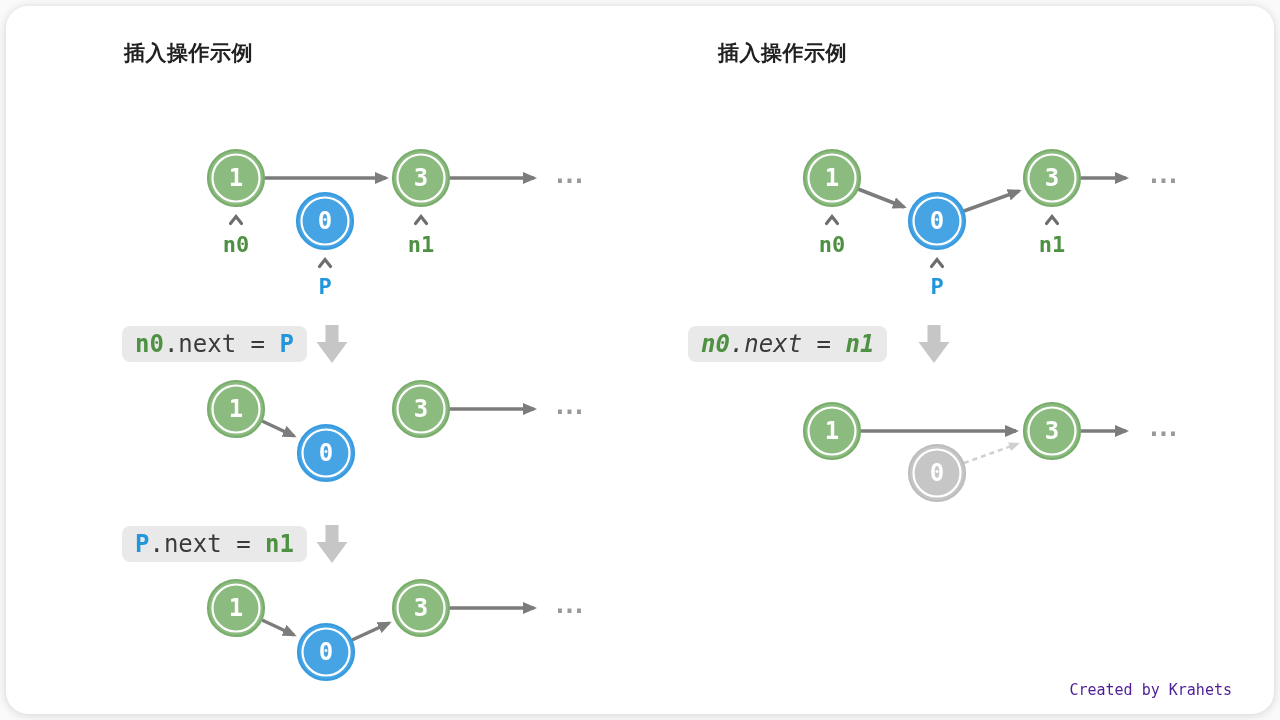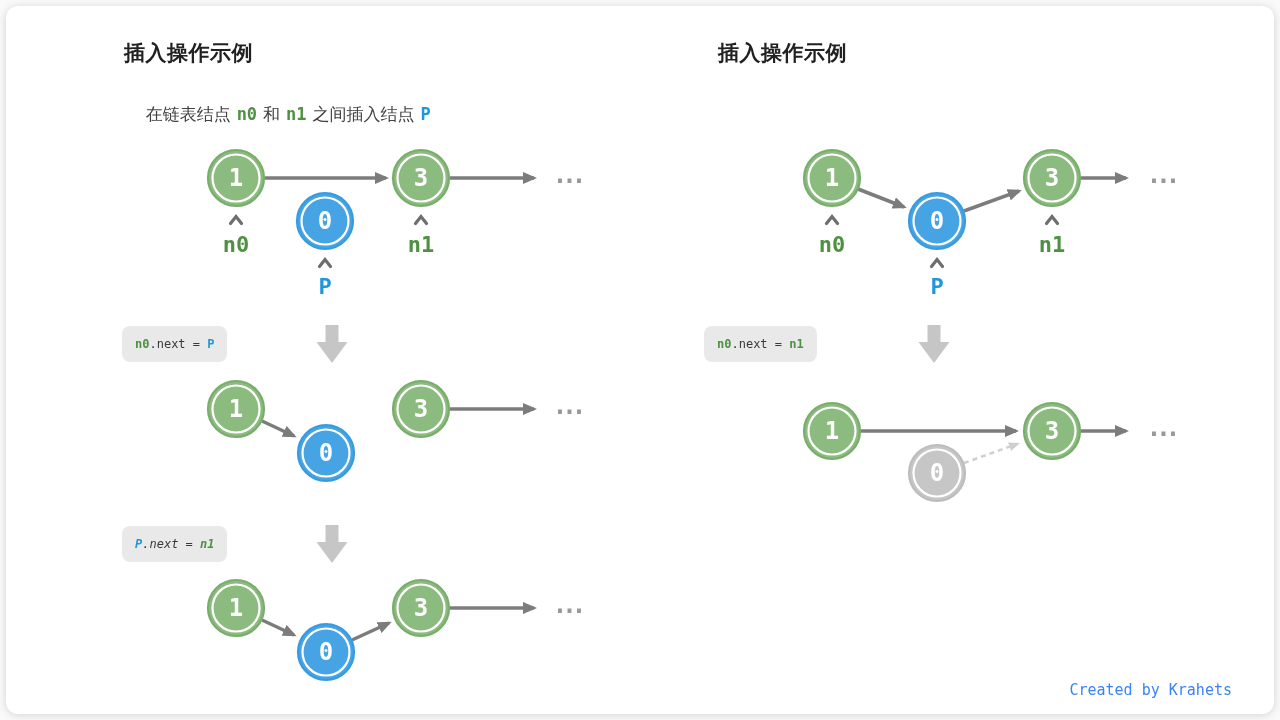--- a/index.html
+++ b/index.html
@@ -1,40 +1,40 @@
 <!DOCTYPE html>
 <html><head>
 <meta charset="utf-8">
 <style>
   * { margin:0; padding:0; box-sizing:border-box; }
   html,body { width:1280px; height:720px; background:#fafafa; font-family:"DejaVu Sans", sans-serif; }
   #stage { position:relative; width:1280px; height:720px; overflow:hidden; }
   #card {
     position:absolute; left:6px; top:6px; width:1268px; height:708px;
-    background:#ffffff; border-radius:12px;
+    background:#ffffff; border-radius:22px;
     box-shadow:0 1px 10px rgba(0,0,0,0.16);
   }
   .abs { position:absolute; }
   .title { font-size:21px; font-weight:700; color:#212121; letter-spacing:0.5px; }
   .subtitle { font-size:17px; color:#424242; white-space:pre; }
   .acc { font-family:"DejaVu Sans Mono", "Liberation Mono", monospace; font-weight:bold; font-size:17px; margin:0 6px; }
   .acc-g { color:#4E9142; }
   .acc-b { color:#2196DB; }
   .codebox {
     position:absolute; height:36px; line-height:36px; padding:0 13px;
     background:#E9E9E9; border-radius:8px;
     font-family:"DejaVu Sans Mono", "Liberation Mono", monospace;
-    font-size:12px; color:#3A3A3A; white-space:pre;
+    font-size:24px; color:#3A3A3A; white-space:pre;
   }
   .code-g { color:#4E9142; font-weight:bold; }
   .code-b { color:#2196DB; font-weight:bold; }
   .credit {
     position:absolute; right:42px; top:675px;
     font-family:"DejaVu Sans Mono", "Liberation Mono", monospace;
-    font-size:15px; color:#3b82f6;
+    font-size:15px; color:#4c1d95;
   }
   svg { position:absolute; overflow:visible; }
   .edge { stroke:#7C7C7C; stroke-width:3.5; fill:none; }
   .edge-dashed { stroke:#CFCFCF; stroke-width:2.5; fill:none; stroke-dasharray:5 4; }
   .ng { fill:#8CBB7F; stroke:#79AD6C; stroke-width:2.2; }
   .nb { fill:#46A4E4; stroke:#379BE0; stroke-width:2.2; }
   .nx { fill:#C6C6C6; stroke:#BDBDBD; stroke-width:2.2; }
   .ring { fill:none; stroke:#ffffff; stroke-width:2.2; }
   .digit { font-family:"DejaVu Sans Mono", "Liberation Mono", monospace; font-size:24px; font-weight:bold; fill:#ffffff; text-anchor:middle; }
   .lbl { font-family:"DejaVu Sans Mono", "Liberation Mono", monospace; font-size:22px; font-weight:bold; text-anchor:middle; }
@@ -45,23 +45,20 @@
   .blockarrow { fill:#C6C6C6; }
 </style>
 </head>
 <body>
 
 <div id="stage">
 <div id="card">
 
   <div class="abs title" style="left:118px; top:33px;">插入操作示例</div>
 
-  <div class="abs subtitle" style="left:118px; top:77px;">
-    <span>在链表结点</span><span class="acc acc-g">n0</span><span>和</span><span class="acc acc-g">n1</span><span>之间插入结点</span><span class="acc acc-b">P</span>
-  </div>
 
   <svg style="left:164px; top:134px;" width="420" height="170" viewBox="0 0 420 170">
     <defs>
       <marker id="ah1" markerUnits="userSpaceOnUse" markerWidth="14" markerHeight="12" refX="11" refY="6" orient="auto">
         <path d="M0,0 L14,6 L0,12 Z" fill="#7C7C7C"></path>
       </marker>
     </defs>
     <line class="edge" x1="95" y1="38" x2="216" y2="38" marker-end="url(#ah1)"></line>
     <line class="edge" x1="280" y1="38" x2="364" y2="38" marker-end="url(#ah1)"></line>
     <text class="dots" x="397" y="43">...</text>
@@ -112,21 +109,21 @@
       <circle class="ring" r="23.5"></circle>
       <text class="digit" y="8">0</text>
     </g>
     <g transform="translate(251,33)">
       <circle class="ng" r="28"></circle>
       <circle class="ring" r="23.5"></circle>
       <text class="digit" y="8">3</text>
     </g>
   </svg>
 
-  <div class="codebox" style="left:116px; top:520px;font-style:italic;"><span class="code-b">P</span><span>.next = </span><span class="code-g">n1</span></div>
+  <div class="codebox" style="left:116px; top:520px;"><span class="code-b">P</span><span>.next = </span><span class="code-g">n1</span></div>
   <svg style="left:309px; top:519px;" width="34" height="40" viewBox="0 0 34 40">
     <path class="blockarrow" d="M10.5,0 H23.5 V17 H32.5 L17,38 L1.5,17 H10.5 Z"></path>
   </svg>
 
   <svg style="left:164px; top:565px;" width="420" height="125" viewBox="0 0 420 125">
     <defs>
       <marker id="ah3" markerUnits="userSpaceOnUse" markerWidth="14" markerHeight="12" refX="11" refY="6" orient="auto">
         <path d="M0,0 L14,6 L0,12 Z" fill="#7C7C7C"></path>
       </marker>
     </defs>
@@ -180,21 +177,21 @@
       <text class="digit" y="8">3</text>
     </g>
     <path class="caret" d="M-5.5,3.5 L0,-3.5 L5.5,3.5" transform="translate(66,80)"></path>
     <path class="caret" d="M-5.5,3.5 L0,-3.5 L5.5,3.5" transform="translate(171,123)"></path>
     <path class="caret" d="M-5.5,3.5 L0,-3.5 L5.5,3.5" transform="translate(286,80)"></path>
     <text class="lbl lbl-g" x="66" y="112">n0</text>
     <text class="lbl lbl-b" x="171" y="154">P</text>
     <text class="lbl lbl-g" x="286" y="112">n1</text>
   </svg>
 
-  <div class="codebox" style="left:698px; top:320px;"><span class="code-g">n0</span><span>.next = </span><span class="code-g">n1</span></div>
+  <div class="codebox" style="left:682px; top:320px;font-style:italic;"><span class="code-g">n0</span><span>.next = </span><span class="code-g">n1</span></div>
   <svg style="left:911px; top:319px;" width="34" height="40" viewBox="0 0 34 40">
     <path class="blockarrow" d="M10.5,0 H23.5 V17 H32.5 L17,38 L1.5,17 H10.5 Z"></path>
   </svg>
 
   <svg style="left:760px; top:385px;" width="430" height="120" viewBox="0 0 430 120">
     <defs>
       <marker id="ah5" markerUnits="userSpaceOnUse" markerWidth="14" markerHeight="12" refX="11" refY="6" orient="auto">
         <path d="M0,0 L14,6 L0,12 Z" fill="#7C7C7C"></path>
       </marker>
       <marker id="ahd" markerUnits="userSpaceOnUse" markerWidth="11" markerHeight="9" refX="8" refY="4.5" orient="auto">

